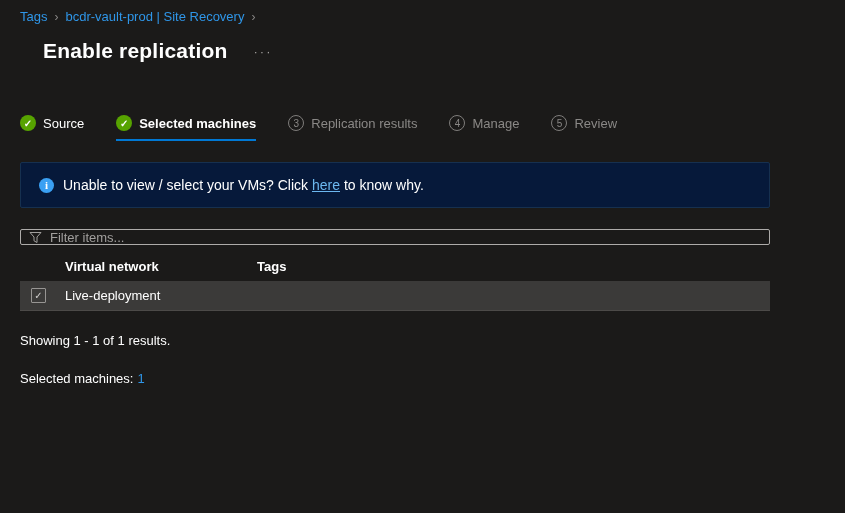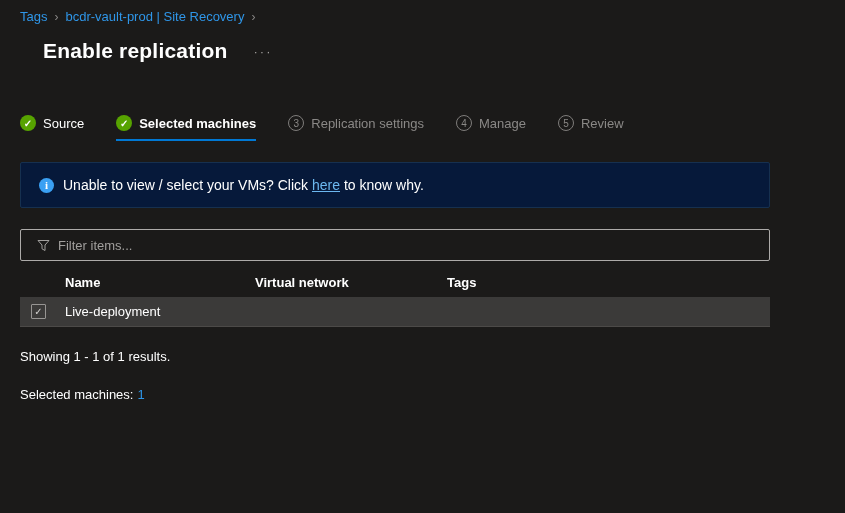--- a/index.html
+++ b/index.html
@@ -57,23 +57,23 @@
     background: var(--info, #3aa0f3); color: #04132b;
     display: inline-flex; align-items: center; justify-content: center;
     font-size: 11px; font-weight: 700; font-family: "Liberation Serif", serif;
     margin-right: 9px; flex: 0 0 15px; color:#ffffff;
   }
   .banner-text { font-size: 14px; color: #ffffff; }
   .banner-text a { color: var(--link_light, #6cb8f0); text-decoration: underline; cursor: pointer; }
 
   
   .filter-box {
-    margin-top: 21px; height: 32px;
+    margin-top: 21px; height: 16px;
     border: 1px solid #adaba9; border-radius: 2px;
-    display: flex; align-items: center; padding: 0 16px; background: transparent;
+    display: flex; align-items: center; padding: 0 8px; background: transparent;
   }
   .filter-box svg { flex: 0 0 13px; margin-right: 8px; }
   .filter-box input {
     background: transparent; border: none; outline: none;
     color: #ffffff; font-size: 13px; font-family: "Liberation Sans", sans-serif;
     width: 100%; height: 20px;
   }
   .filter-box input::placeholder { color: #a19f9d; opacity: 1; }
 
   
@@ -113,21 +113,21 @@
     <div class="tab completed">
       <span class="check-circle">✓</span>
       <span class="label">Source</span>
     </div>
     <div class="tab completed active">
       <span class="check-circle">✓</span>
       <span class="label">Selected machines</span>
     </div>
     <div class="tab disabled">
       <span class="num-circle">3</span>
-      <span class="label">Replication settings</span>
+      <span class="label">Replication results</span>
     </div>
     <div class="tab disabled">
       <span class="num-circle">4</span>
       <span class="label">Manage</span>
     </div>
     <div class="tab disabled">
       <span class="num-circle">5</span>
       <span class="label">Review</span>
     </div>
   </div>
@@ -140,21 +140,20 @@
   <div class="filter-box content-width">
     <svg width="13" height="13" viewBox="0 0 13 13">
       <path d="M1 1.5 H12 L8 6 V11.5 L5 9.8 V6 Z" fill="none" stroke="#a19f9d" stroke-width="1"></path>
     </svg>
     <input type="text" placeholder="Filter items..." style="">
   </div>
 
   <div class="table content-width">
     <div class="thead">
       <span class="col-check"></span>
-      <span class="col-name">Name</span>
       <span class="col-vnet">Virtual network</span>
       <span class="col-tags">Tags</span>
     </div>
     <div class="trow">
       <span class="col-check">
         <span class="checkbox">✓</span>
       </span>
       <span class="col-name">Live-deployment</span>
       <span class="col-tags"></span>
     </div>

